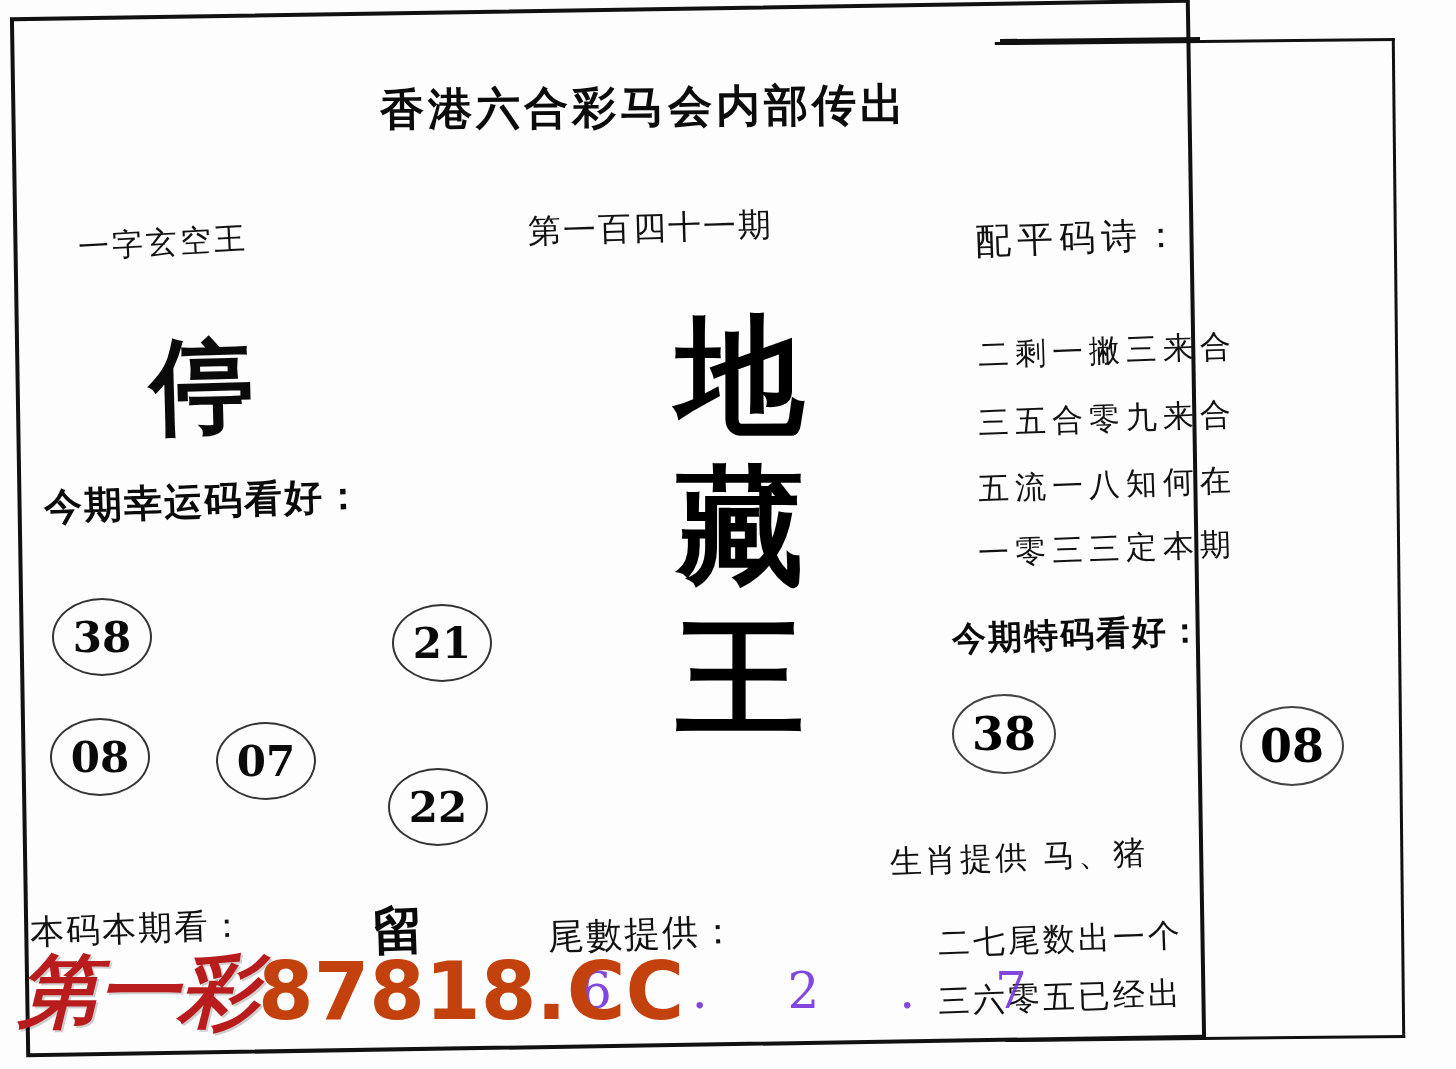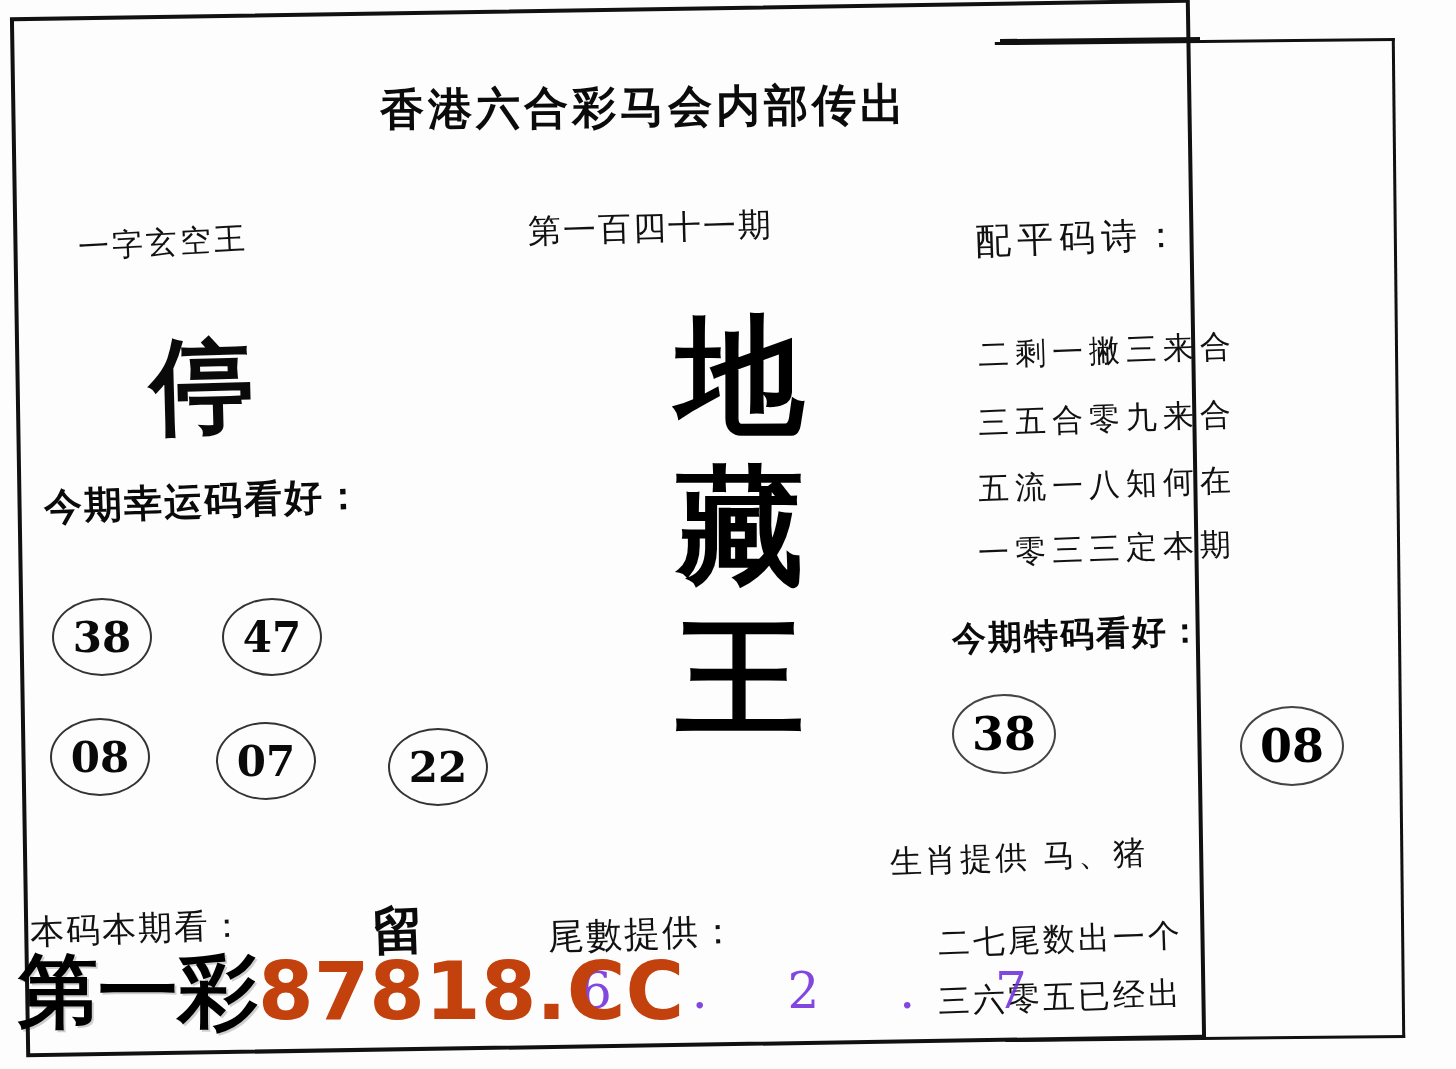--- a/index.html
+++ b/index.html
@@ -265,22 +265,23 @@
   .wm {
     position: absolute;
     left: 18px;
     top: 952px;
     font-size: 80px;
     font-weight: bold;
     white-space: nowrap;
     line-height: 1;
   }
   .wm .wm-red {
-    color: #000000;
+    color: #b91c1c;
     text-shadow: 2px 2px 0 rgba(0,0,0,.18);
+    font-style: italic;
   }
   .wm .wm-num {
     color: #c2410c;
     font-family: "DejaVu Sans", "Liberation Sans", sans-serif;
   }
 </style>
 </head>
 <body>
 
 <div id="page">
@@ -291,24 +292,24 @@
 
   <div class="title cn">香港六合彩马会内部传出</div>
 
   <div class="issue cn">第一百四十一期</div>
 
   <div class="left-title cn">一字玄空王</div>
   <div class="big-char cn">停</div>
   <div class="lucky-label cn">今期幸运码看好：</div>
 
   <div class="num-circle" style="left:52px;  top:598px;">38</div>
-  <div class="num-circle" style="left:222px; top:598px;">47</div>
+  <div class="num-circle" style="left:392px; top:604px;">21</div>
   <div class="num-circle" style="left:50px;  top:718px;">08</div>
   <div class="num-circle" style="left:216px; top:722px;text-align:right;">07</div>
-  <div class="num-circle" style="left:388px; top:728px;">22</div>
+  <div class="num-circle" style="left:388px; top:768px;">22</div>
 
   <div class="center-stack">
     <div class="center-char cn">地</div>
     <div class="center-char cn">藏</div>
     <div class="center-char cn">王</div>
   </div>
 
   <div class="right-title cn">配平码诗：</div>
 
   <div class="poem-line cn" style="top:330px;">二剩一撇三来合</div>

